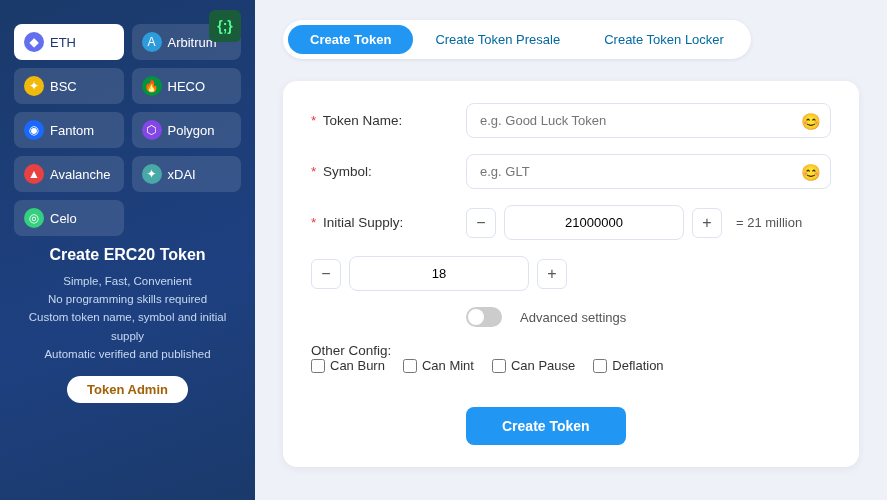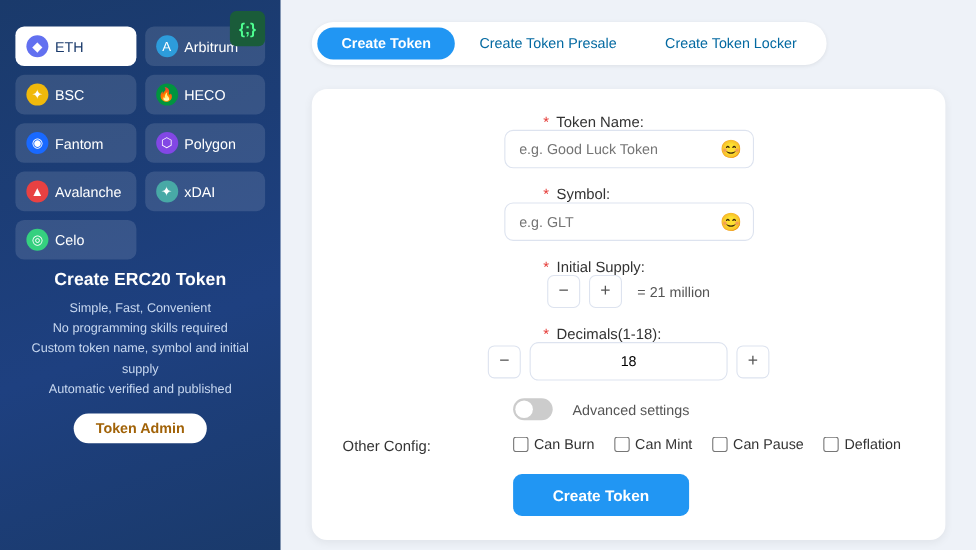--- a/index.html
+++ b/index.html
@@ -155,21 +155,20 @@
       background: #fff;
       border-radius: 14px;
       padding: 22px 28px 22px 28px;
       box-shadow: 0 2px 8px rgba(0,0,0,0.06);
     }
 
     .form-row {
       display: flex;
       align-items: center;
       margin-bottom: 16px;
-      flex-direction: column;
     }
 
     .form-label {
       width: 155px;
       min-width: 155px;
       font-size: 13.5px;
       color: #333;
       font-weight: 500;
     }
     .form-label .required {
@@ -277,21 +276,22 @@
     .toggle-text {
       font-size: 13px;
       color: #555;
       margin-left: 8px;
     }
 
     
     .config-row {
       display: flex;
       align-items: flex-start;
-      margin-bottom: 0;
+      margin-bottom: 16px;
+      flex-direction: column;
     }
     .config-label {
       width: 155px;
       min-width: 155px;
       font-size: 13.5px;
       color: #333;
       font-weight: 500;
       padding-top: 2px;
     }
     .checkboxes-wrap {
@@ -428,31 +428,28 @@
     </div>
 
     
     <div class="form-row">
       <label class="form-label">
         <span class="required">*</span>
         <span>Initial Supply:</span>
       </label>
       <div class="number-row">
         <button class="num-btn">−</button>
+        <input class="num-input" type="text" value="21000000" style="">
         <button class="num-btn">+</button>
         <span class="num-hint">= 21 million</span>
       </div>
     </div>
 
     
     <div class="form-row">
-      <label class="form-label">
-        <span class="required">*</span>
-        <span>Decimals(1-18):</span>
-      </label>
       <div class="number-row">
         <button class="num-btn">−</button>
         <input class="num-input" type="text" value="18" style="">
         <button class="num-btn">+</button>
       </div>
     </div>
 
     
     <div class="advanced-row">
       <div class="toggle-wrap">

